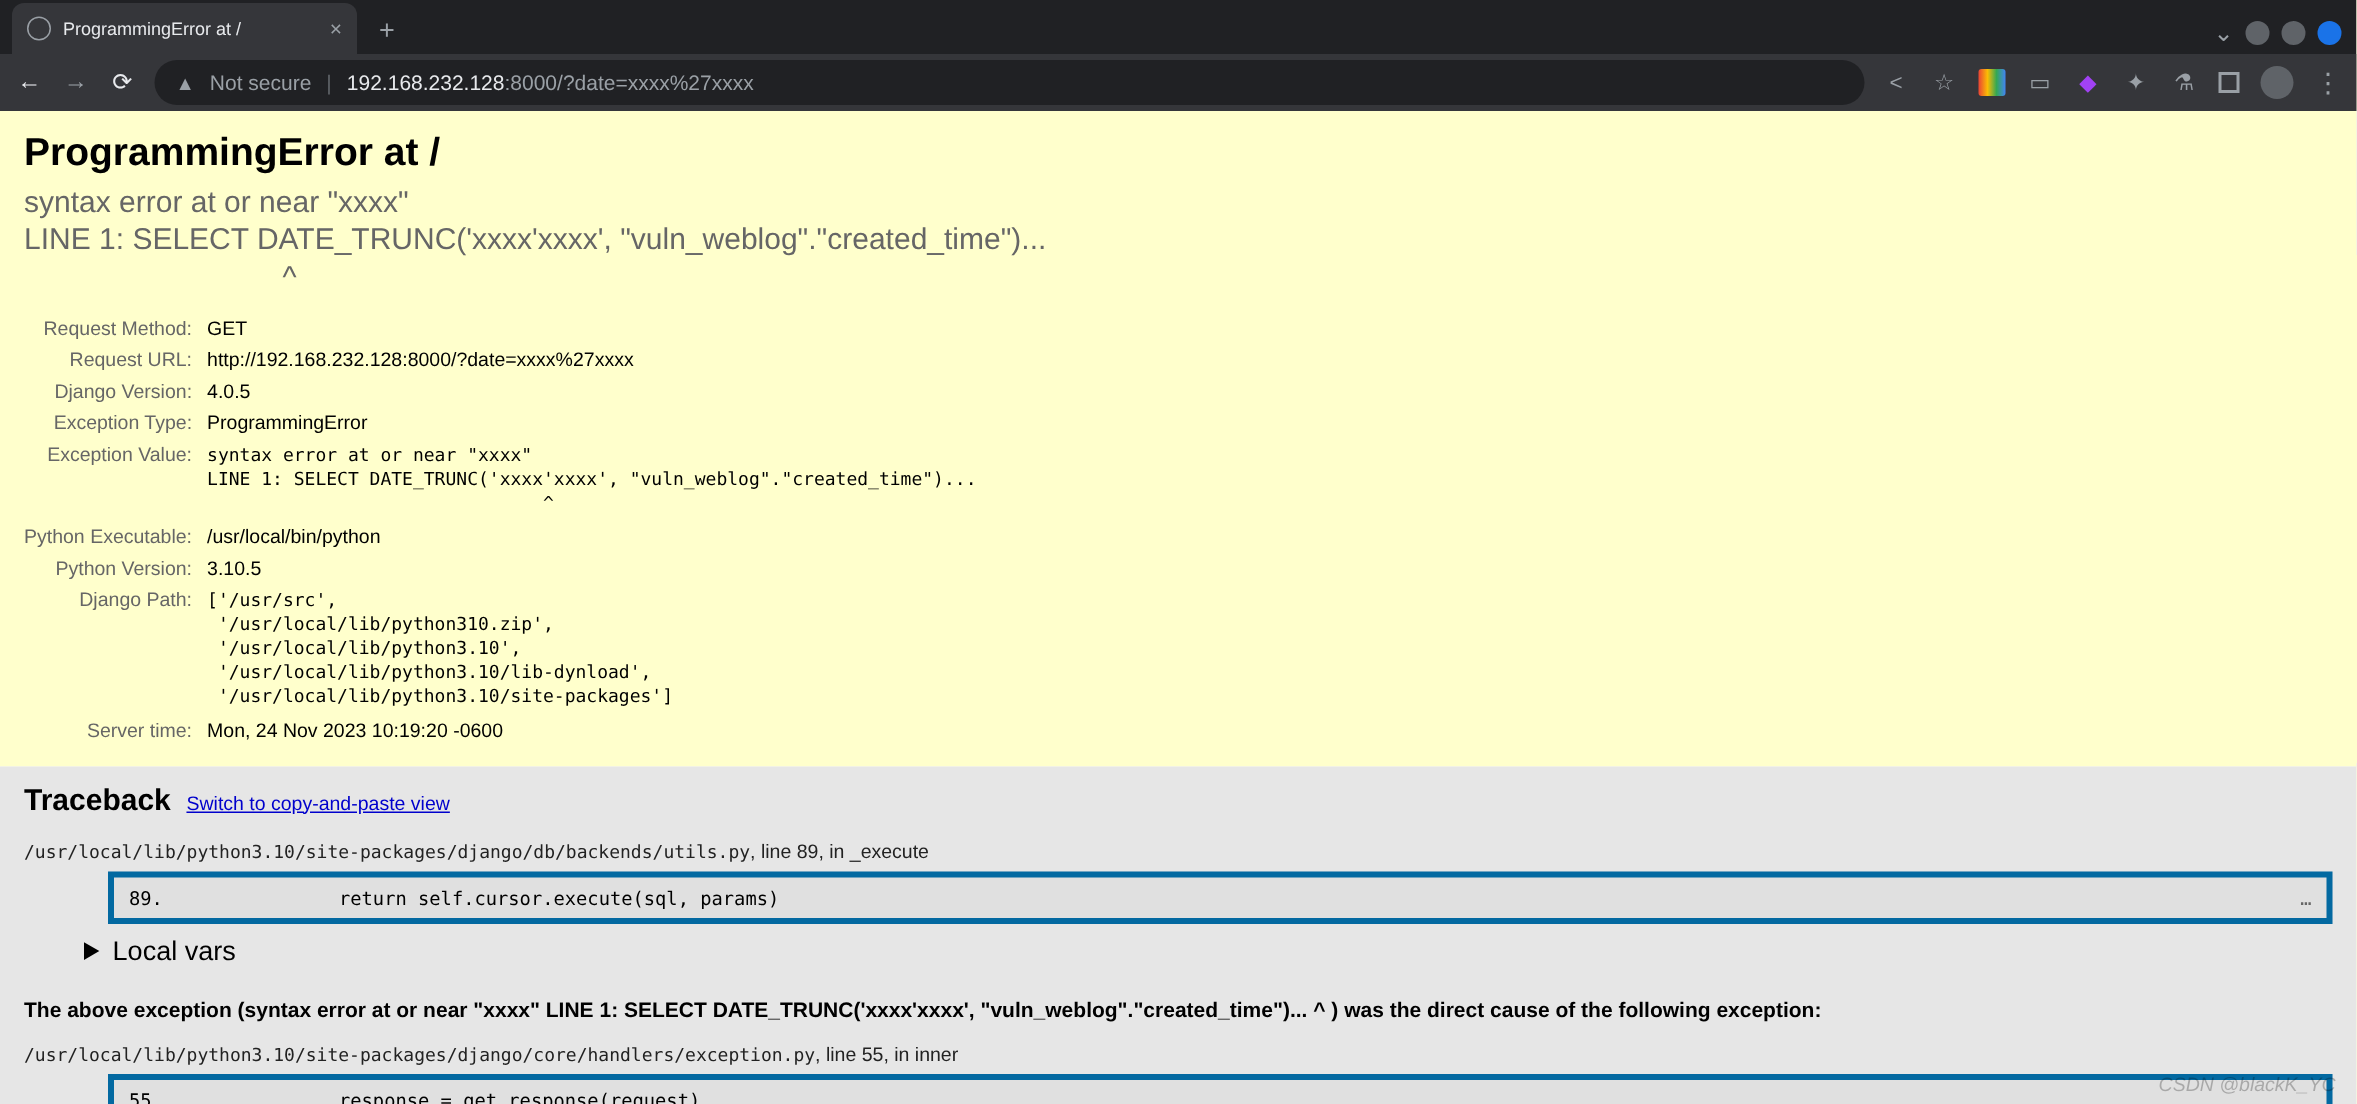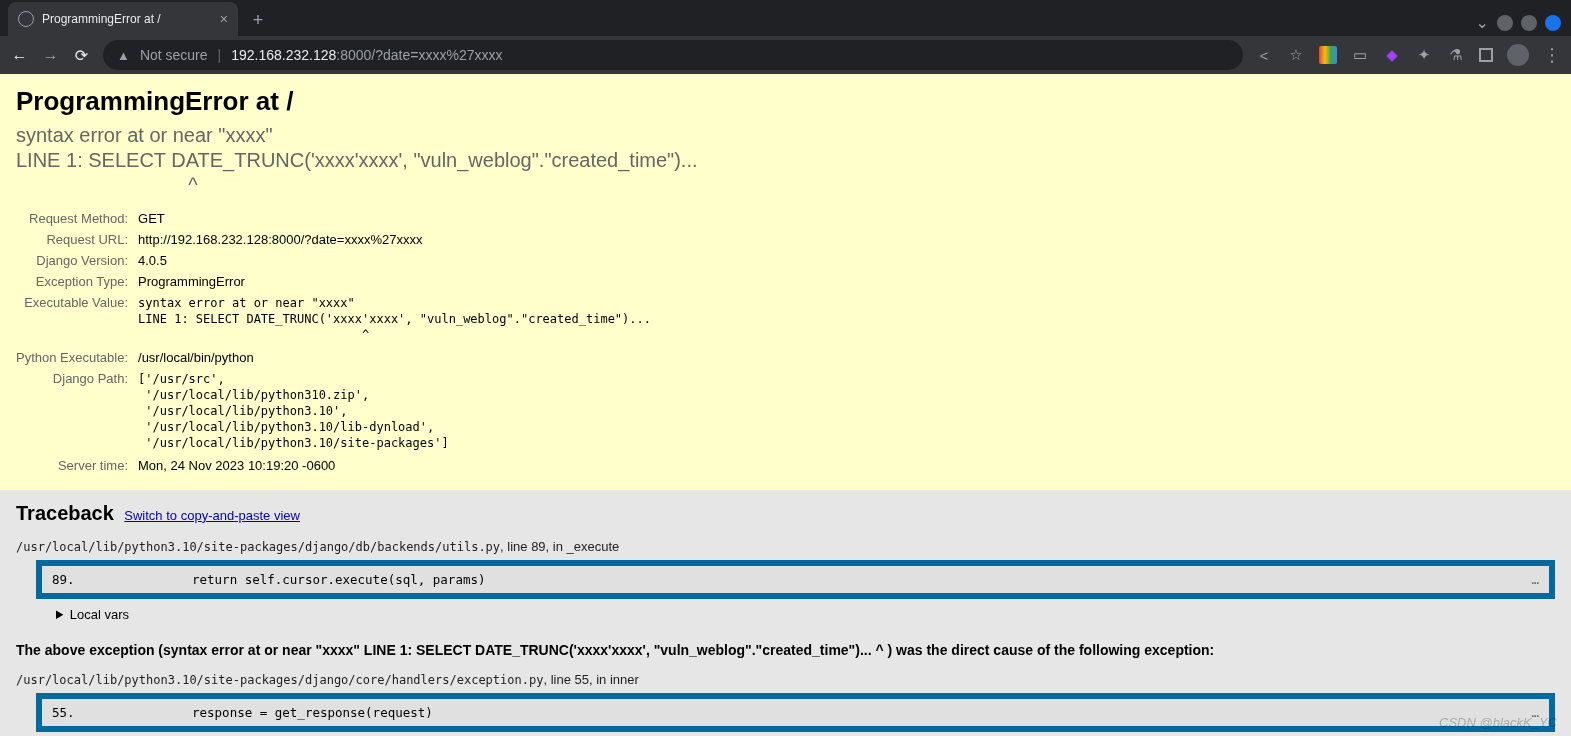--- a/index.html
+++ b/index.html
@@ -43,24 +43,24 @@
   table.meta th { text-align: right; color:#666; font-weight:400; padding: 3px 10px 3px 0; vertical-align: top; white-space:nowrap;}
   table.meta td { padding: 3px 0; vertical-align: top; }
   table.meta pre { font-family: ui-monospace,Menlo,Consolas,monospace; font-size:12px; line-height:1.35; }
 
   #traceback { padding: 12px 16px; background:#e6e6e6;}
   #traceback h2 { font-size: 20px; font-weight:700; display:inline; }
   #traceback .switch { font-size: 13px; color:#0000cc; text-decoration:underline; margin-left:6px; }
   .frame-path { font-size: 13px; margin-top: 14px; margin-bottom:6px;}
   .frame-path .fp{ font-family: ui-monospace,Menlo,Consolas,monospace; font-size:12px; color:#222;margin-top:48px;}
   .frame-path .grey{color:#222;}
-  .frame-code { background:#e0e0e0; padding: 6px 10px; font-family: ui-monospace,Menlo,Consolas,monospace; font-size:12.5px; display:flex; margin-left:20px; border:6px solid #0369a1;}
+  .frame-code { background:#e0e0e0; padding: 6px 10px; font-family: ui-monospace,Menlo,Consolas,monospace; font-size:12.5px; display:flex; margin-left:56px; border:4px solid #0369a1;}
   .frame-code .ln{min-width:140px;}
   .frame-code .dots{margin-left:auto;color:#666;}
-  details.localvars { margin: 8px 0 0 40px; font-size:13px; }
+  details.localvars { margin: 8px 0 0 40px; font-size:18px; }
   details.localvars summary{cursor:pointer;}
   .cause{font-size:14px; font-weight:700; margin-top:20px;}
   .watermark{position:absolute; right:14px; bottom:6px; color:rgba(0,0,0,.25); font-size:13px; font-style:italic;}
 </style>
 </head>
 <body>
 
 <div class="chrome">
   <div class="tabbar">
     <div class="tab">
@@ -121,30 +121,34 @@
           </tr>
       <tr>
             <th>Django Version:</th>
             <td>4.0.5</td>
           </tr>
       <tr>
             <th>Exception Type:</th>
             <td>ProgrammingError</td>
           </tr>
       <tr>
-            <th>Executable Value:</th>
+            <th>Exception Value:</th>
             <td>
               <pre>syntax error at or near "xxxx"
 LINE 1: SELECT DATE_TRUNC('xxxx'xxxx', "vuln_weblog"."created_time")...
                                ^</pre>
             </td>
           </tr>
       <tr>
             <th>Python Executable:</th>
             <td>/usr/local/bin/python</td>
+          </tr>
+      <tr>
+            <th>Python Version:</th>
+            <td>3.10.5</td>
           </tr>
       <tr>
             <th>Django Path:</th>
             <td>
               <pre>['/usr/src',
  '/usr/local/lib/python310.zip',
  '/usr/local/lib/python3.10',
  '/usr/local/lib/python3.10/lib-dynload',
  '/usr/local/lib/python3.10/site-packages']</pre>
             </td>

